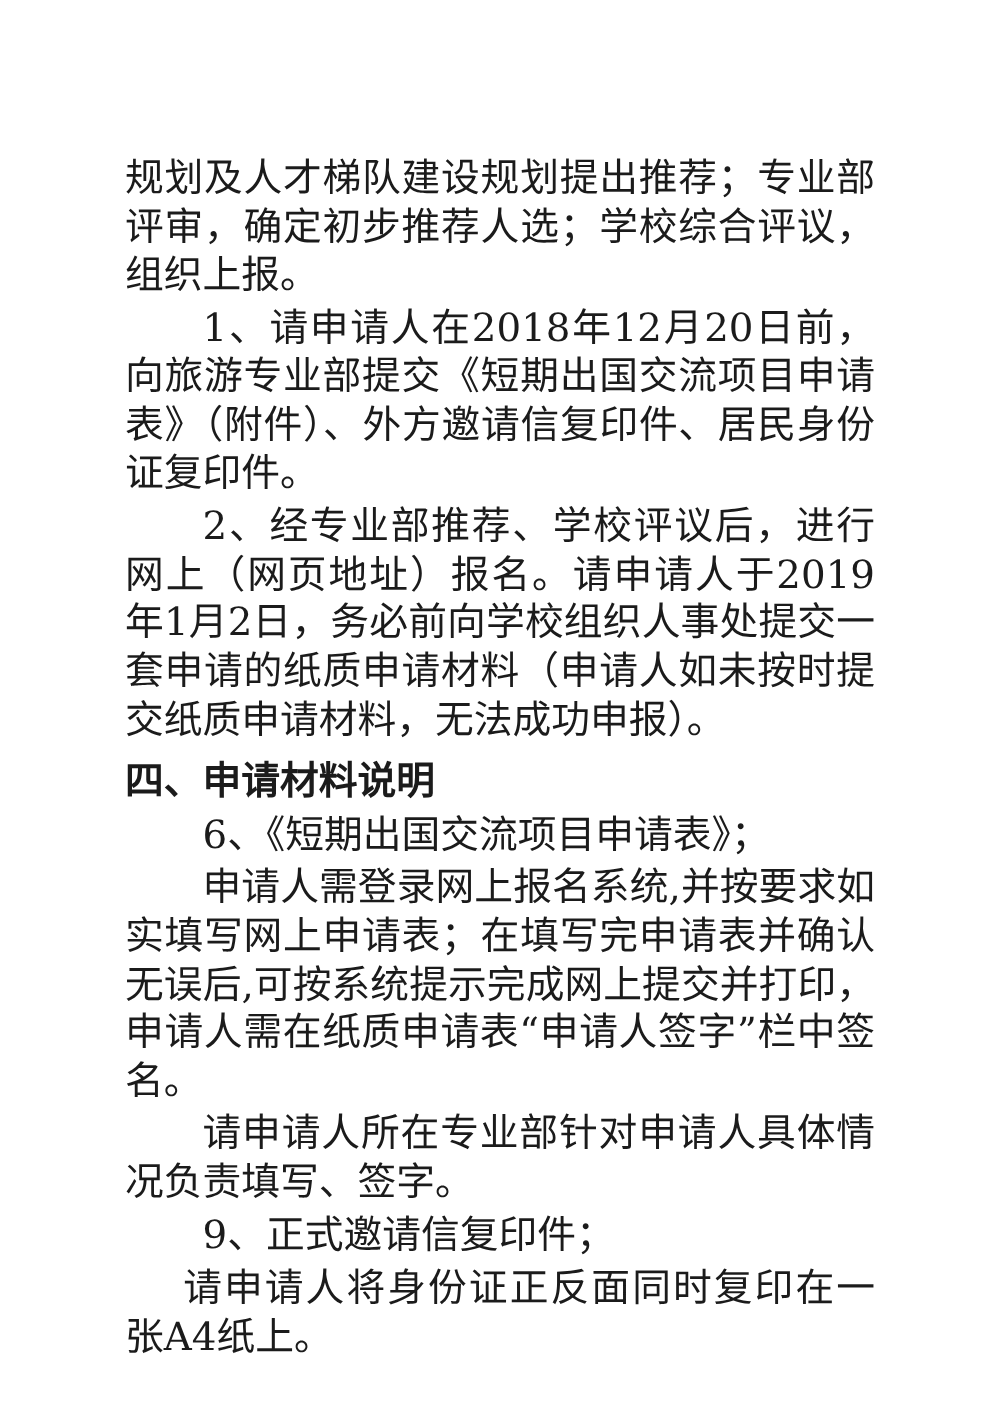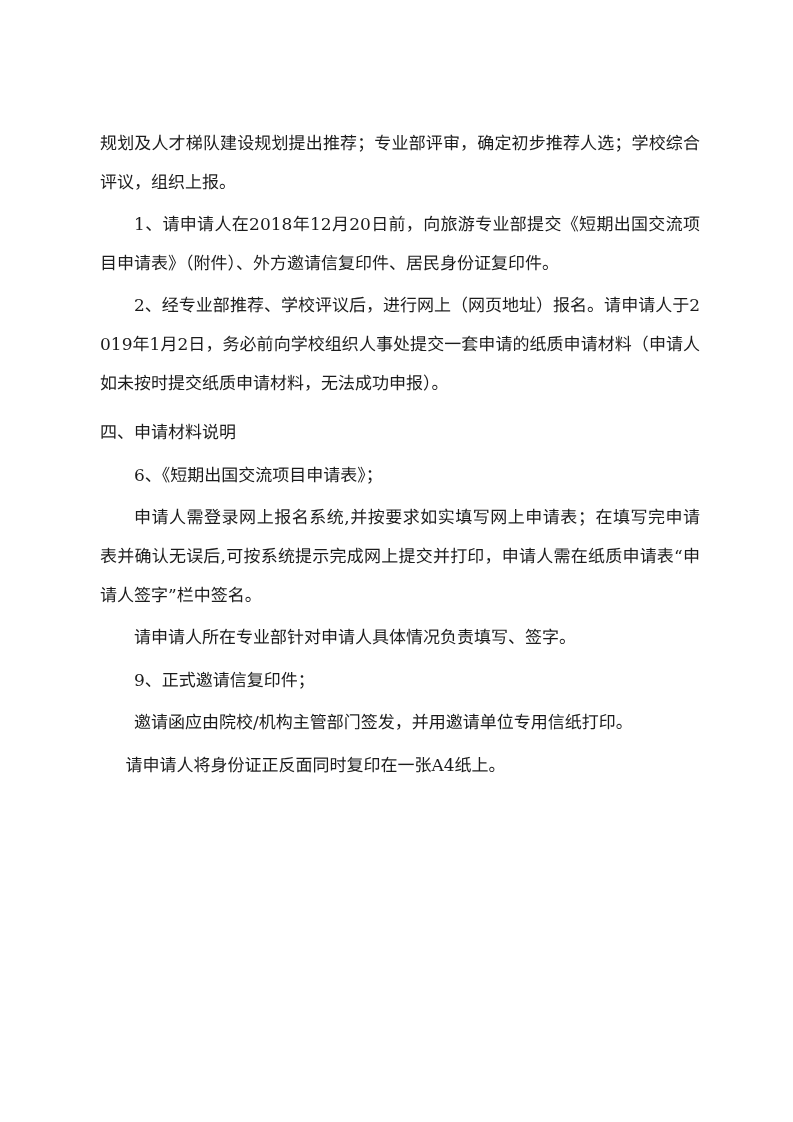--- a/index.html
+++ b/index.html
@@ -15,21 +15,21 @@
       background: #ffffff;
       overflow: hidden;
       box-sizing: border-box;
       font-family: "DejaVu Serif", "Liberation Serif", serif;
     }
     .doc-body {
       position: absolute;
       top: 124px;
       left: 100px;
       width: 600px;
-      font-size: 17px;
+      font-size: 31px;
       line-height: 38.6px;
       color: #1b1b1b;
       text-align: justify;
       text-justify: inter-ideograph;
       word-break: break-all;
     }
     .doc-body p {
       margin: 0;
       padding: 0;
     }
@@ -39,34 +39,33 @@
     .para-indent {
       text-indent: 2em;
     }
     .para-indent-small {
       text-indent: 1.5em;
     }
     .para-noindent {
       text-indent: 0;
     }
     .doc-heading {
-      font-weight: normal;
+      font-weight: bold;
       margin-top: 11px !important;
       text-indent: 0;
     }
   </style>
 </head>
 <body>
 
 <div class="page" style="background: rgb(255, 255, 255);">
   <div class="doc-body" style="color: rgb(27, 27, 27);">
       <p class="para-noindent">规划及人才梯队建设规划提出推荐；专业部评审，确定初步推荐人选；学校综合评议，组织上报。</p>
       <p class="para-indent">1、请申请人在2018年12月20日前，向旅游专业部提交《短期出国交流项目申请表》（附件）、外方邀请信复印件、居民身份证复印件。</p>
       <p class="para-indent">2、经专业部推荐、学校评议后，进行网上（网页地址）报名。请申请人于2019年1月2日，务必前向学校组织人事处提交一套申请的纸质申请材料（申请人如未按时提交纸质申请材料，无法成功申报）。</p>
       <p class="doc-heading">四、申请材料说明</p>
       <p class="para-indent">6、《短期出国交流项目申请表》；</p>
       <p class="para-indent">申请人需登录网上报名系统,并按要求如实填写网上申请表；在填写完申请表并确认无误后,可按系统提示完成网上提交并打印，申请人需在纸质申请表“申请人签字”栏中签名。</p>
       <p class="para-indent">请申请人所在专业部针对申请人具体情况负责填写、签字。</p>
       <p class="para-indent">9、正式邀请信复印件；</p>
-      <p class="para-indent">邀请函应由院校/机构主管部门签发，并用邀请单位专用信纸打印。</p>
       <p class="para-indent-small">请申请人将身份证正反面同时复印在一张A4纸上。</p>
     </div>
 </div>
 
 </body></html>

